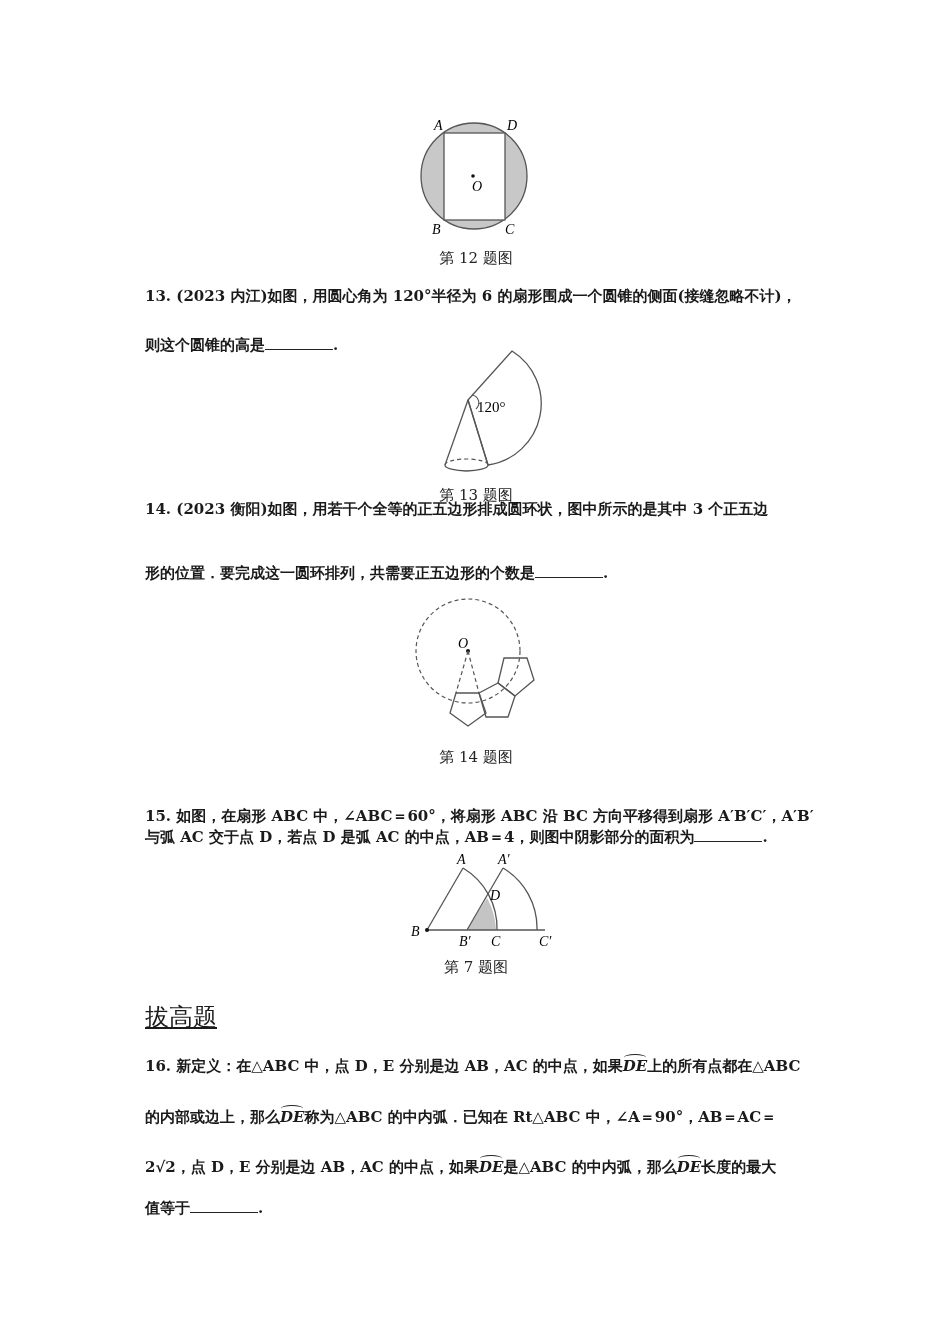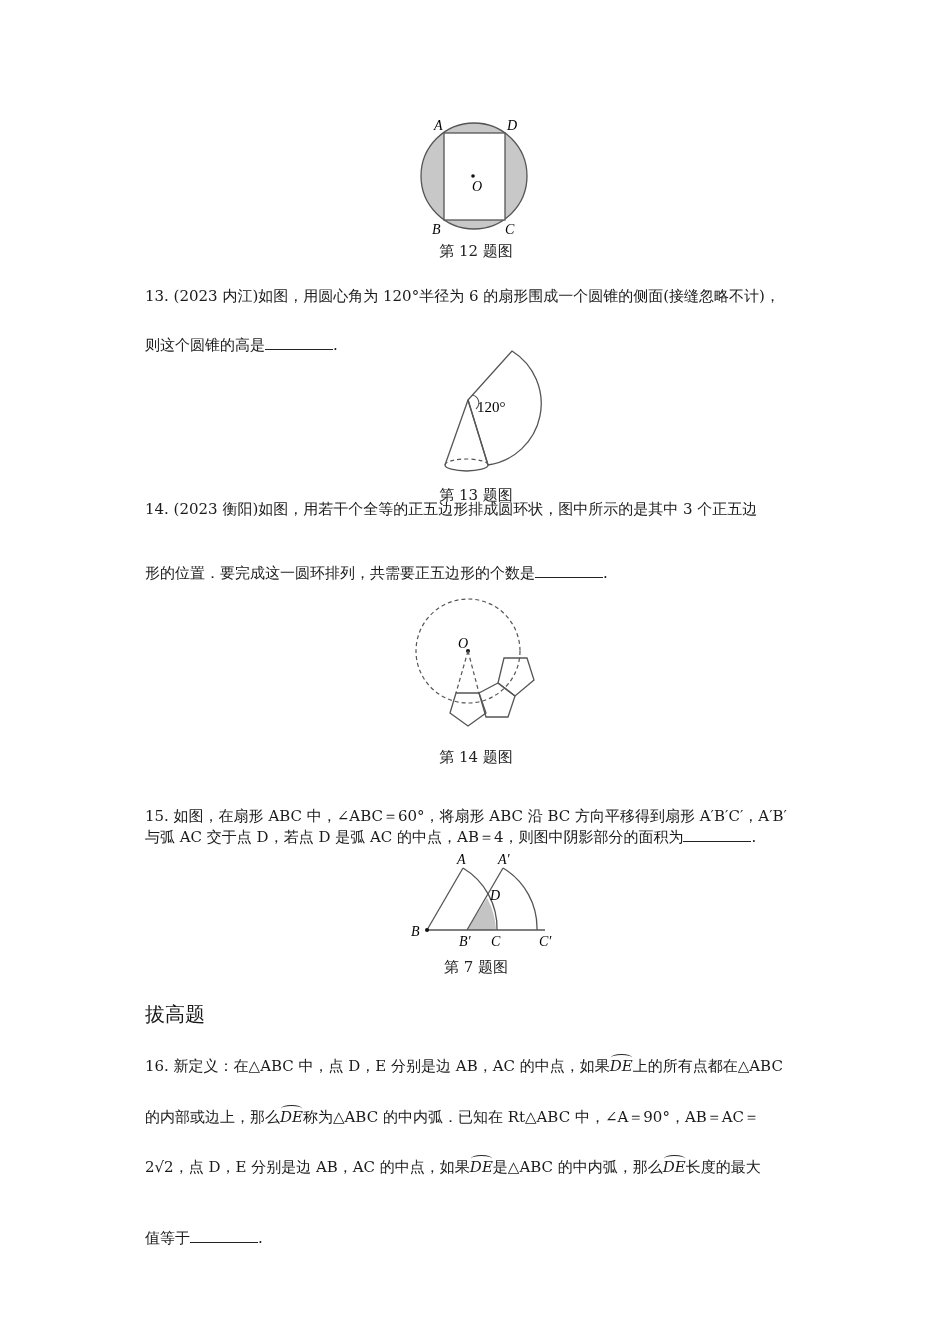--- a/index.html
+++ b/index.html
@@ -10,28 +10,29 @@
   }
   .fig { position: absolute; }
   .caption {
     position: absolute; font-size: 15px; text-align: center; width: 200px;
     font-family: "DejaVu Serif", "Liberation Serif", serif; color: #222;
   }
   .para {
     position: absolute; left: 145px; font-size: 15px; line-height: 15px;
     white-space: nowrap; color: #1a1a1a;
     font-family: "DejaVu Serif", "Liberation Serif", serif;
+    font-weight: bold;
   }
   .blank {
     display: inline-block; width: 68px; border-bottom: 1px solid #222;
     height: 14px; vertical-align: baseline;
   }
   .section-title {
-    position: absolute; left: 145px; top: 1001px; font-size: 20px;
-    font-family: "DejaVu Sans", "Liberation Sans", sans-serif; font-weight: normal;
+    position: absolute; left: 145px; top: 1001px; font-size: 24px;
+    font-family: "DejaVu Sans", "Liberation Sans", sans-serif; font-weight: normal; text-decoration: underline;
   }
   .arc { position: relative; display: inline-block; font-style: italic; }
   .arc::before {
     content: ""; position: absolute; left: 1px; right: 1px; top: -5px; height: 6px;
     border-top: 1px solid #222; border-radius: 50% 50% 0 0;
   }
   svg text { font-family: "Liberation Serif", "DejaVu Serif", serif; }
 </style>
 </head>
 <body>
@@ -39,21 +40,21 @@
 <svg class="fig" style="left:410px;top:110px" width="140" height="130" viewBox="0 0 140 130">
   <circle cx="64" cy="66" r="53" fill="#c8c8c8" stroke="#555" stroke-width="1.3"></circle>
   <rect x="34" y="23" width="61" height="87" fill="#fff" stroke="#555" stroke-width="1.3"></rect>
   <circle cx="63" cy="66" r="1.8" fill="#111"></circle>
   <text x="24" y="20" font-size="14" font-style="italic">A</text>
   <text x="97" y="20" font-size="14" font-style="italic">D</text>
   <text x="22" y="124" font-size="14" font-style="italic">B</text>
   <text x="95" y="124" font-size="14" font-style="italic">C</text>
   <text x="62" y="81" font-size="14" font-style="italic">O</text>
 </svg>
-<div class="caption" style="left:376px;top:242px">第 12 题图</div>
+<div class="caption" style="left:376px;top:249px">第 12 题图</div>
 
 <div class="para" style="top:289px">13. (2023 内江)如图，用圆心角为 120°半径为 6 的扇形围成一个圆锥的侧面(接缝忽略不计)，</div>
 <div class="para" style="top:335px">
   <span>则这个圆锥的高是</span><span class="blank"></span><span>.</span>
 </div>
 
 <svg class="fig" style="left:430px;top:345px" width="120" height="135" viewBox="0 0 120 135">
   <path d="M38 55 L82 6 A 62 62 0 0 1 58 120 Z" fill="#fff" stroke="#555" stroke-width="1.3"></path>
   <path d="M38 55 L15 120" stroke="#555" stroke-width="1.3" fill="none"></path>
   <path d="M38 55 L58 120" stroke="#555" stroke-width="1.3" fill="none"></path>
@@ -114,15 +115,15 @@
 
 <div class="para" style="top:1059px">
   <span>16. 新定义：在△ABC 中，点 D，E 分别是边 AB，AC 的中点，如果</span><span class="arc">DE</span><span>上的所有点都在△ABC</span>
 </div>
 <div class="para" style="top:1110px">
   <span>的内部或边上，那么</span><span class="arc">DE</span><span>称为△ABC 的中内弧．已知在 Rt△ABC 中，∠A＝90°，AB＝AC＝</span>
 </div>
 <div class="para" style="top:1160px">
   <span>2√2，点 D，E 分别是边 AB，AC 的中点，如果</span><span class="arc">DE</span><span>是△ABC 的中内弧，那么</span><span class="arc">DE</span><span>长度的最大</span>
 </div>
-<div class="para" style="top:1228px">
+<div class="para" style="top:1198px">
   <span>值等于</span><span class="blank"></span><span>.</span>
 </div>
 
 </body></html>

